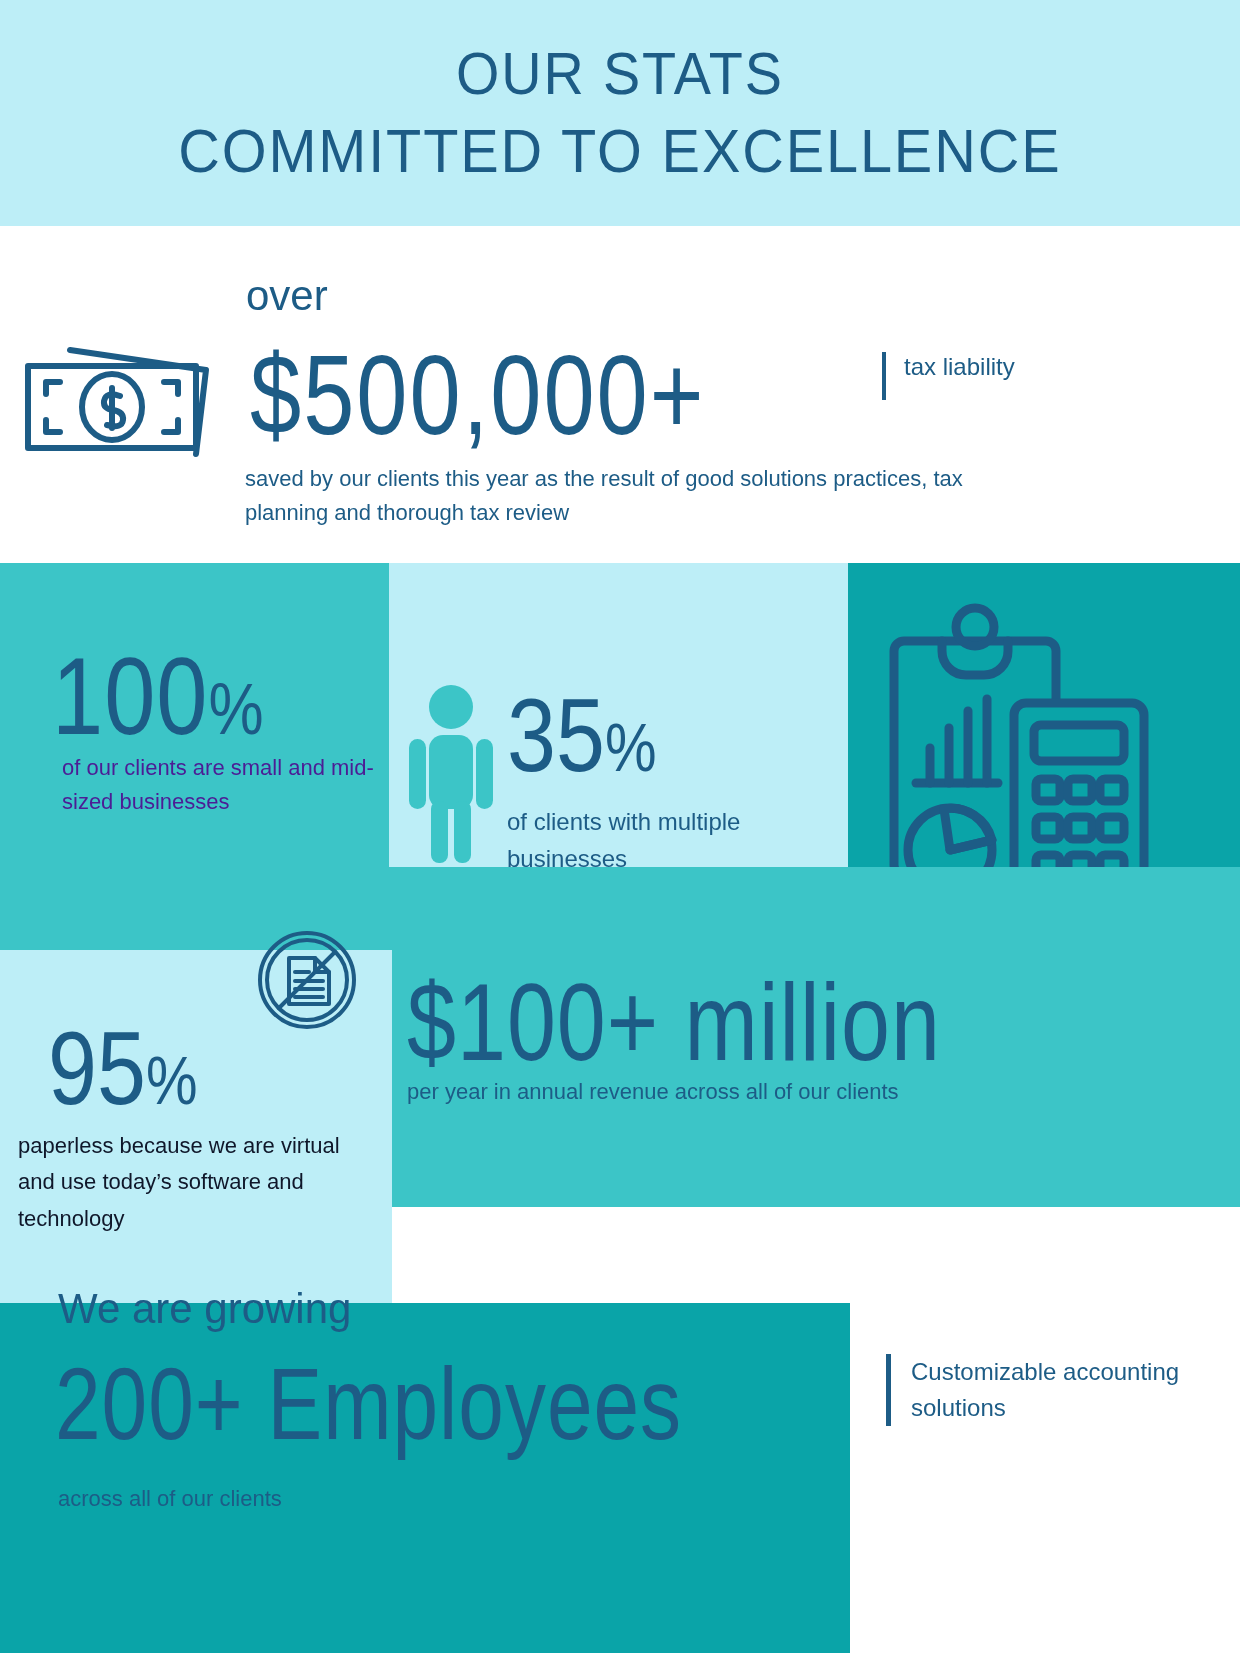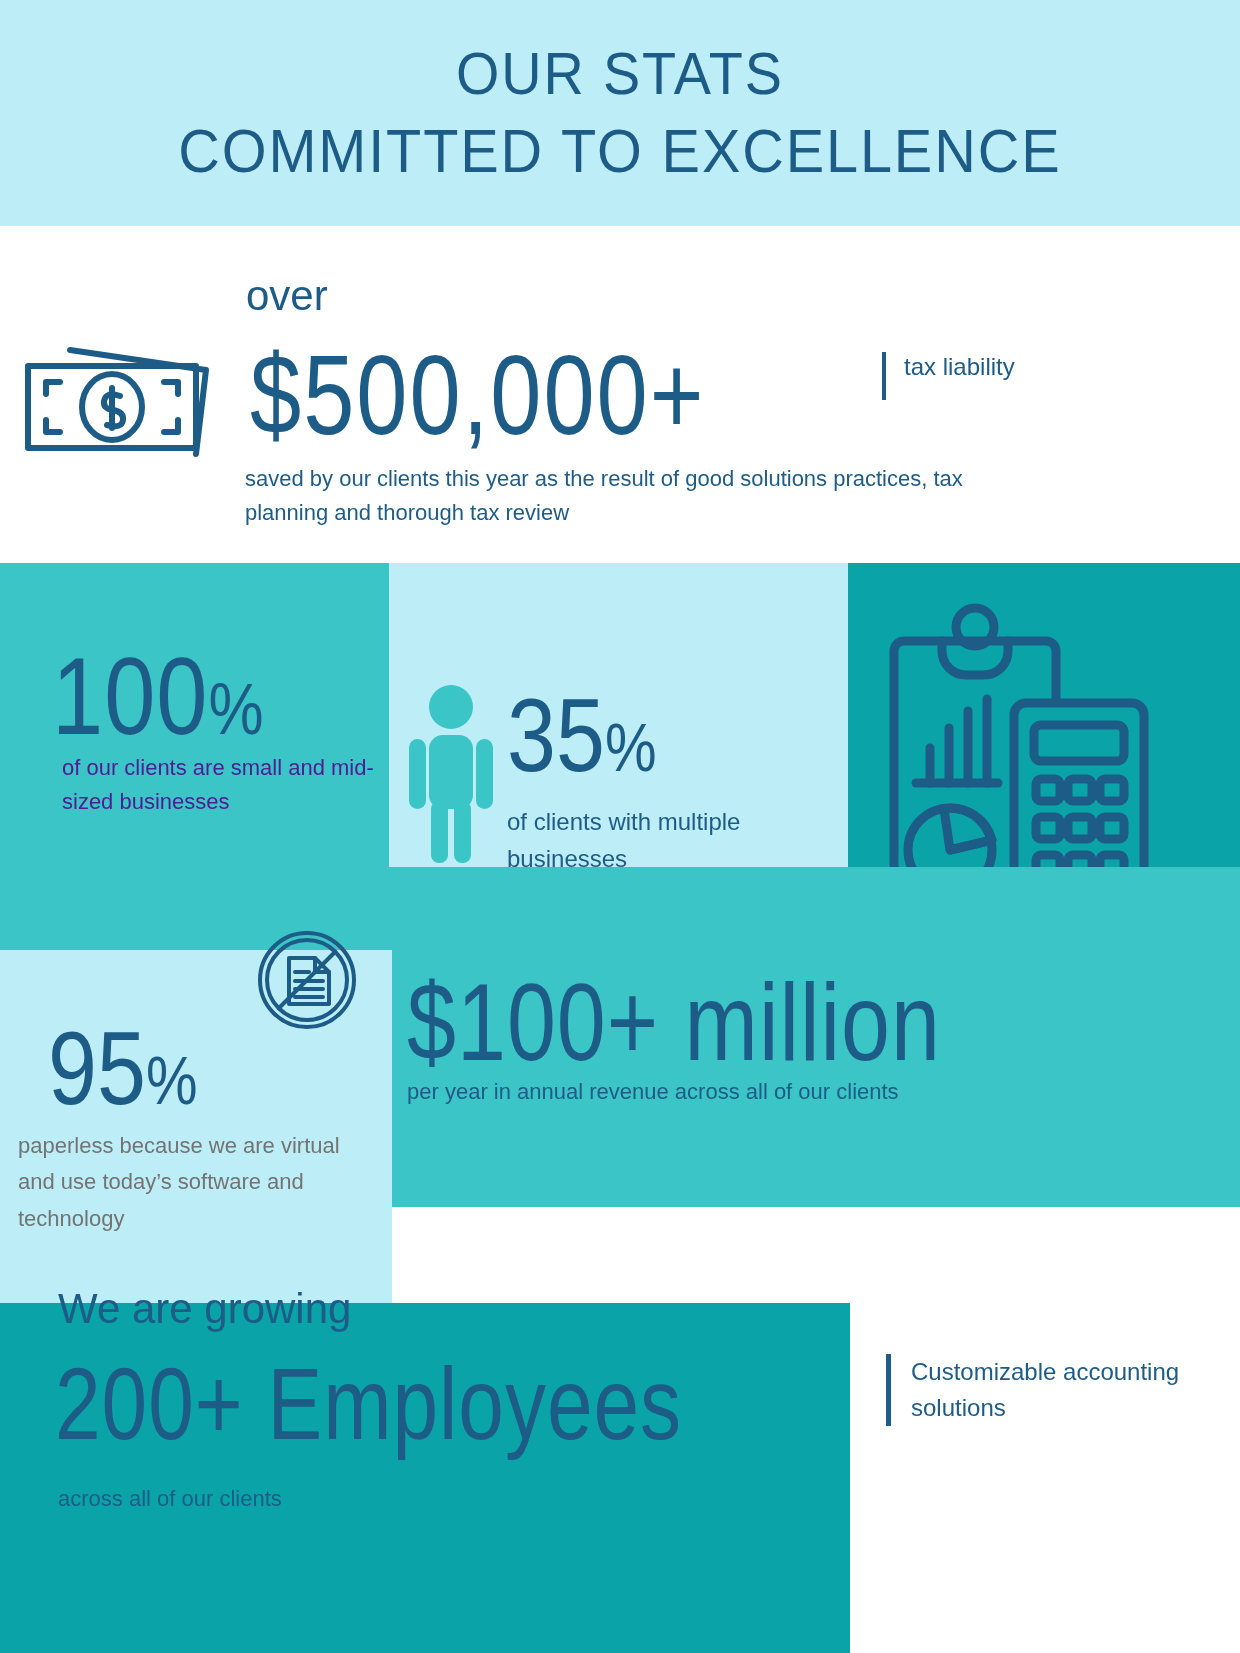--- a/index.html
+++ b/index.html
@@ -108,21 +108,21 @@
     background:#bdeef7;
   }
   .b95 .pct {
     position:absolute; left:48px; top:58px;
     font-size:88px; font-weight:300; color:#1d5c86;
     transform:scaleY(1.18); transform-origin:left top;
   }
   .b95 .pct .sym { font-size:58px; }
   .b95 .cap {
     position:absolute; left:18px; top:178px;
-    font-size:22px; line-height:1.65; color:#737373; width:360px;
+    font-size:22px; line-height:1.65; color:#0f172a; width:360px;
   }
   .nopaper { position:absolute; left:255px; top:-22px; width:104px; height:104px; }
 
   .b100m {
     position:absolute; left:365px; top:867px; width:875px; height:340px;
     background:#3cc5c7;
   }
   .b100m .big {
     position:absolute; left:42px; top:92px;
     font-size:88px; font-weight:300; color:#1d5c86;

